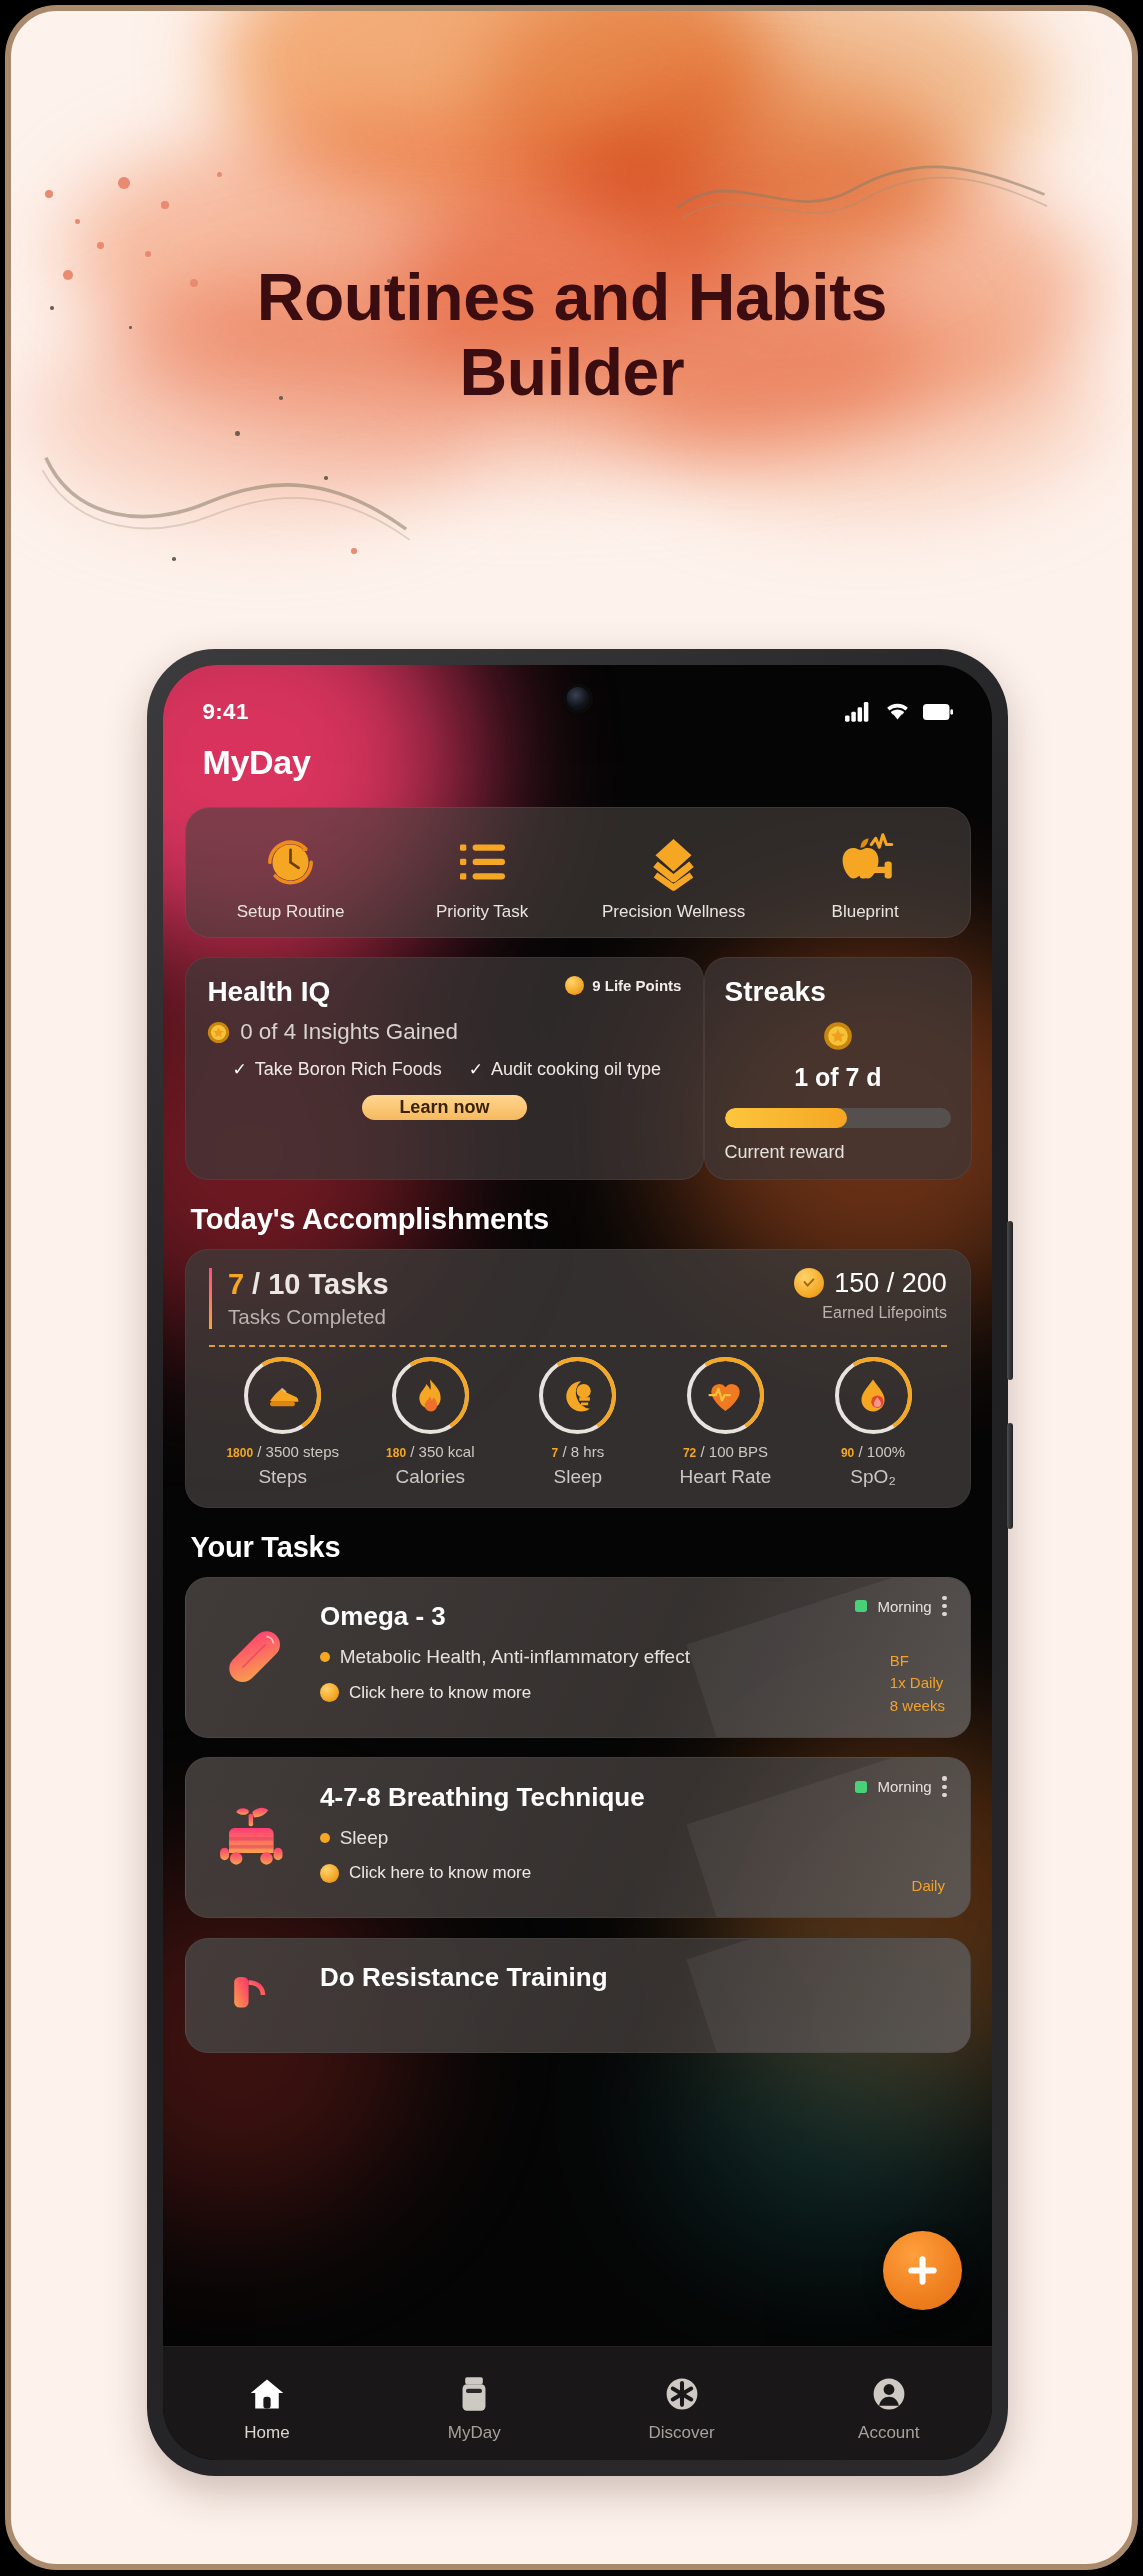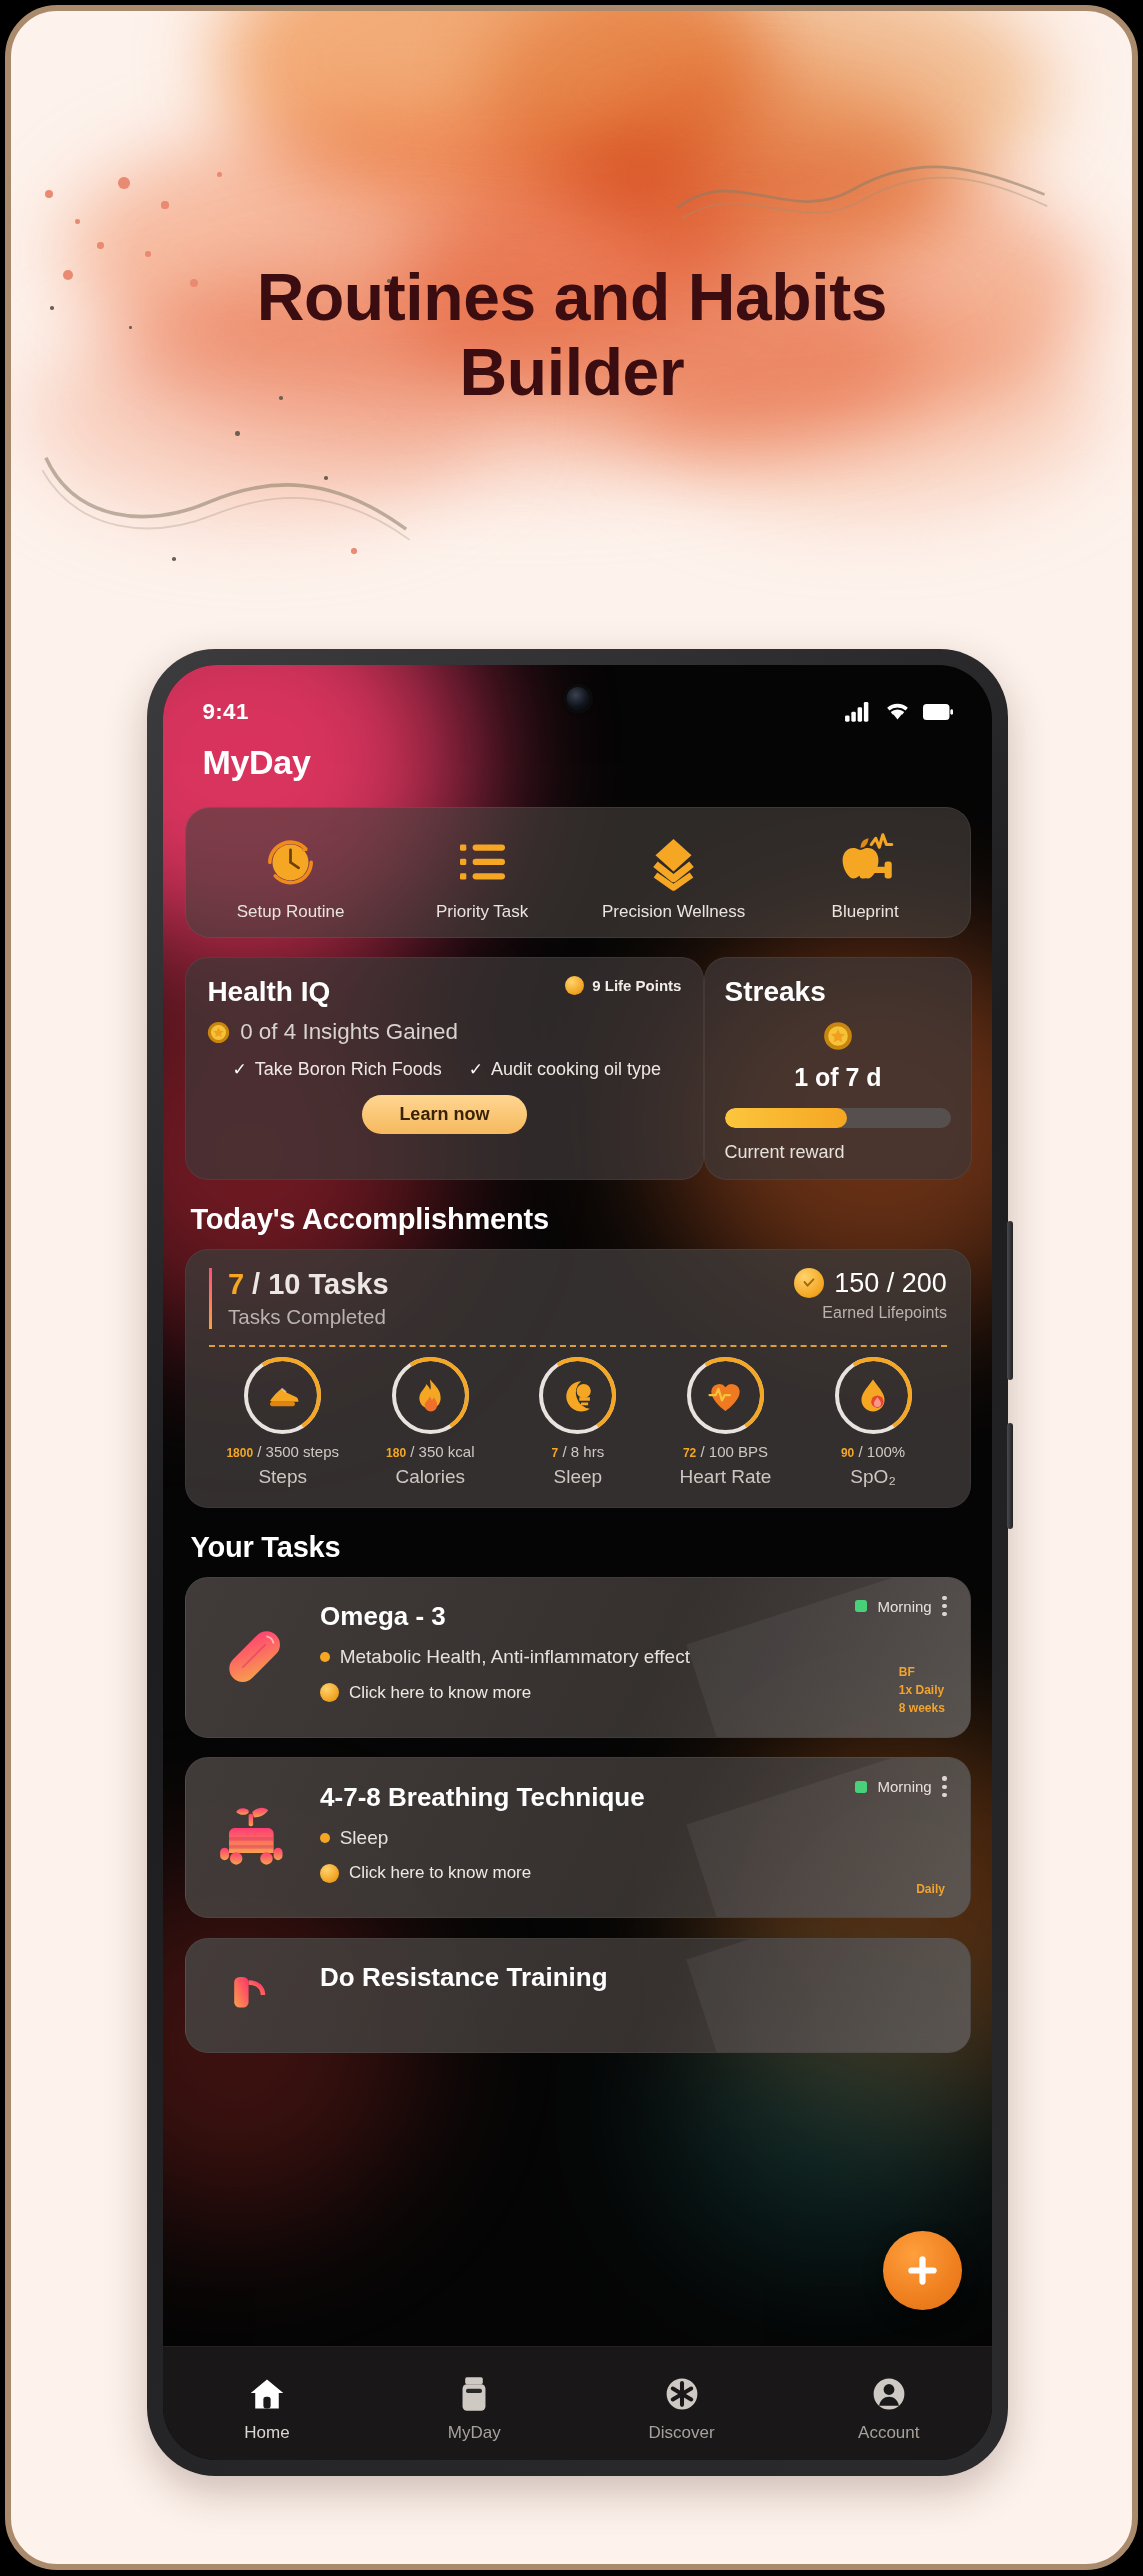--- a/index.html
+++ b/index.html
@@ -108,21 +108,21 @@
   .hiq-top { display:flex; justify-content:space-between; align-items:flex-start; }
   .hiq-title { font-size:28px; font-weight:700; }
   .lp { display:flex; align-items:center; gap:8px; font-size:15px; font-weight:700; color:#f0ece8; }
   .coin { width:19px; height:19px; border-radius:50%;
           background:radial-gradient(circle at 35% 30%,#ffd36b,#f0a01e 70%,#d1811a); }
   .insights { display:flex; align-items:center; gap:9.8px; margin-top:10.7px; font-size:22.4px; color:#d8d3cf; }
   .chips { display:flex; gap:27px; margin-top:14.3px; padding-left:25px; font-size:18px; color:#efe9e4; }
   .chip { display:flex; align-items:center; gap:8px; }
   .tick { color:#ffffff; font-size:17px; }
   .learn {
-    margin:14.3px auto 0; display:block; width:165px; height:39px; border-radius:19.7px;
+    margin:14.3px auto 0; display:block; width:165px; height:25px; border-radius:19.7px;
     background:linear-gradient(180deg,#ffd691,#f5b95e);
     color:#3a2207; font-size:18px; font-weight:600; border:none;
   }
 
   .streak { width:268px; padding:18px 19.7px 16px; position:relative; overflow:hidden; }
   .streak-title { font-size:28px; font-weight:700; }
   .streak-row { display:flex; align-items:center; gap:12.5px; margin-top:12.5px; font-size:25px; font-weight:600;flex-direction:column; }
   .bar { margin-top:16px; height:19.7px; border-radius:10.7px; background:#55504d; overflow:hidden; }
   .bar > i { display:block; height:100%; width:54%; border-radius:10.7px;
              background:linear-gradient(90deg,#fcc63c,#f5a623); }
@@ -173,21 +173,21 @@
   .t-name { font-size:26px; font-weight:700; margin-top:3.6px; }
   .t-line { display:flex; align-items:center; gap:9.8px; font-size:19px; color:#e6e1dc; margin-top:14.3px; }
   .dot { width:9.8px; height:9.8px; border-radius:50%; background:#f5a623; }
   .t-more { display:flex; align-items:center; gap:9.8px; font-size:17px; color:#efe9e3; margin-top:14.3px; }
   .t-meta { position:absolute; right:23px; top:18px; display:flex; align-items:center; gap:10.7px; z-index:2; }
   .pill-dot { width:11.6px; height:11.6px; border-radius:2.7px; background:#49d17a; }
   .t-tag { font-size:15px; color:#e6e1dc; }
   .kebab { display:flex; flex-direction:column; gap:3.6px; }
   .kebab i { width:4.5px; height:4.5px; border-radius:50%; background:#ddd7d1; display:block; }
   .t-right { position:absolute; right:25px; bottom:19.7px; text-align:left; z-index:2;
-             font-size:12px; color:#f2a32b; line-height:1.5;font-weight:bold; }
+             font-size:15px; color:#f2a32b; line-height:1.5; }
 
   
   .fab { position:absolute; right:30px; bottom:150px; width:79px; height:79px; border-radius:50%;
          background:radial-gradient(circle at 38% 30%,#ff9f3d,#ef7f1f 60%,#de7216);
          display:flex; align-items:center; justify-content:center; z-index:20;
          box-shadow:0 7.2px 19.7px rgba(0,0,0,.45); border:none; }
 
   
   .bottomnav { position:absolute; left:0; right:0; bottom:0; height:114px;
                background:rgba(26,24,24,.97); border-top:0.9px solid rgba(255,255,255,.05);

